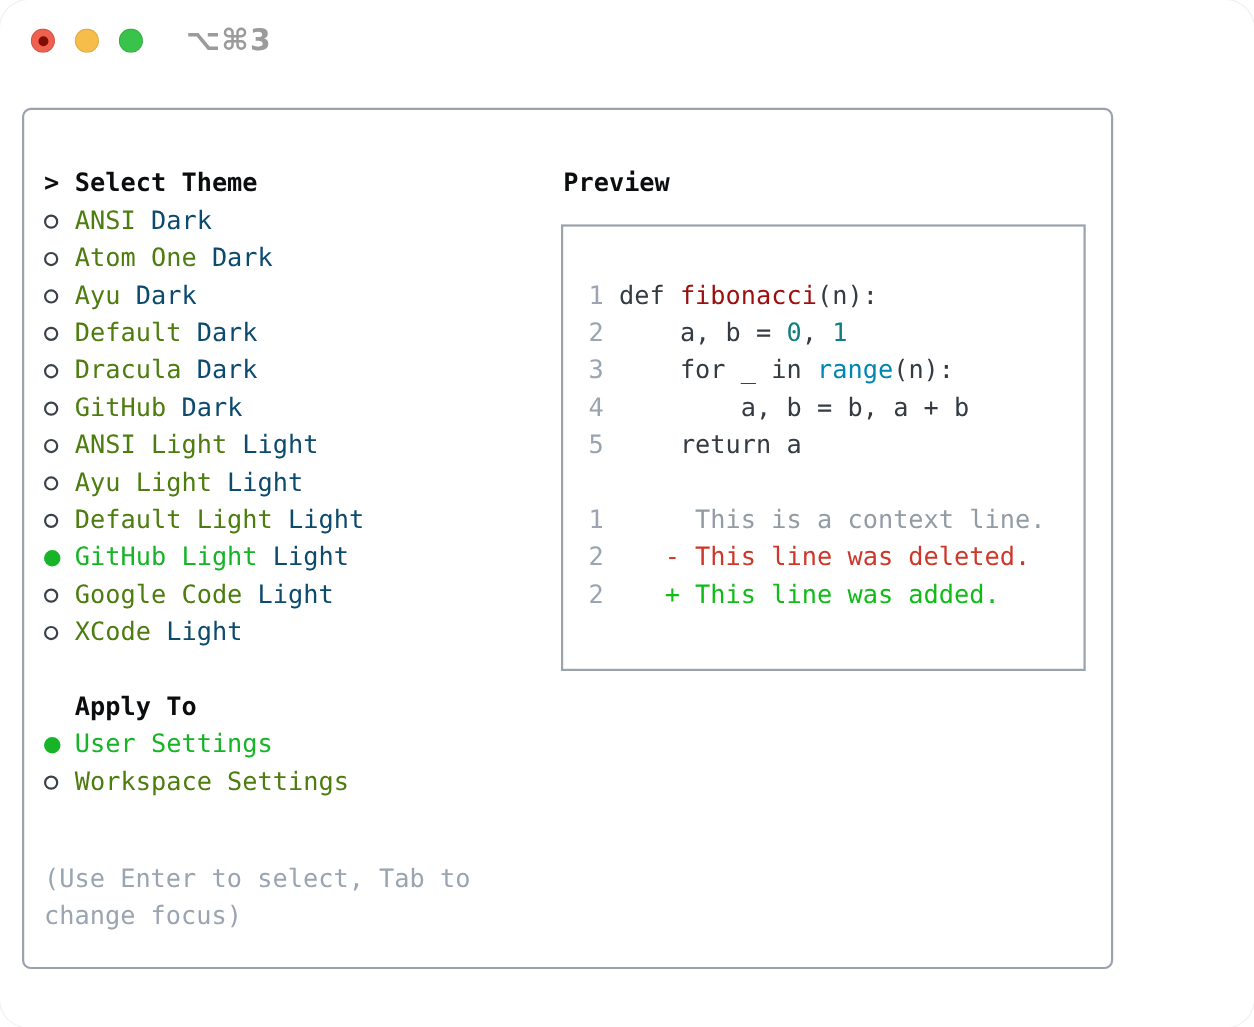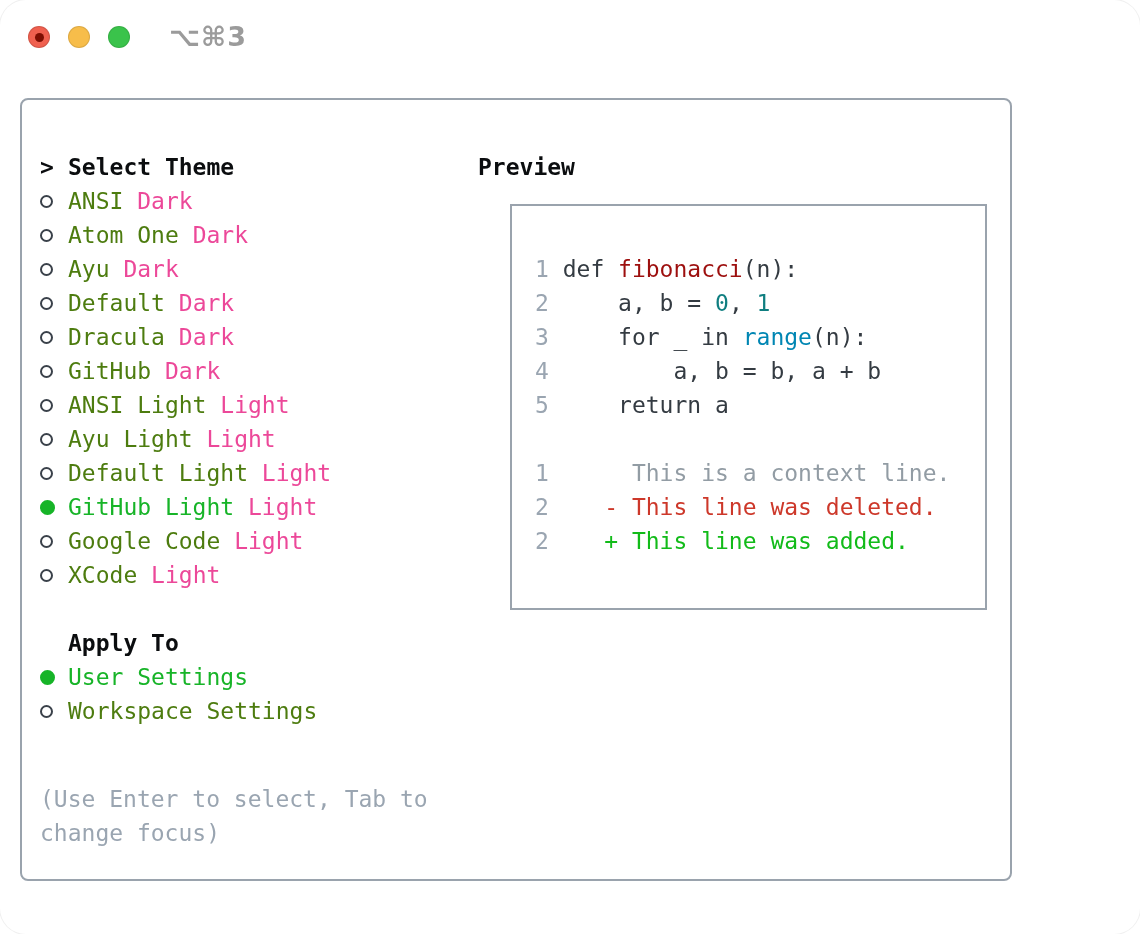--- a/index.html
+++ b/index.html
@@ -32,30 +32,30 @@
     border:2px solid #9aa3ad; border-radius:8px; background:#ffffff;
   }
   .row { display:flex; align-items:center; height:34px; white-space:pre; }
   .marker { width:28px; flex:0 0 28px; display:flex; align-items:center; }
   .circle { width:13px; height:13px; border:2px solid #3a414a; border-radius:50%; }
   .arrow-glyph { font-weight:bold; color:#0b0d0f; font-size:23px; }
   .header-text { font-weight:bold; color:#0b0d0f; font-size:23px; }
 
   .left-col { position:absolute; left:18px; top:50px; font-size:23px; }
   .t-name { color:#4d7c0f; }
-  .t-variant { color:#ec4899; margin-left:1ch; }
+  .t-variant { color:#0c4a6e; margin-left:1ch; }
   .theme-row.selected .t-name { color:#17b428; }
   .theme-row.selected .circle { background:#17b428; border-color:#17b428; width:15px; height:15px; }
   .opt-row.selected .t-name { color:#17b428; }
   .opt-row.selected .circle { background:#17b428; border-color:#17b428; width:15px; height:15px; }
   .apply-block { margin-top:34px; }
   .hint { margin-top:54px; width:29ch; color:#9aa5b1; font-size:23px; line-height:34px; }
 
   
-  .preview-header { position:absolute; left:456px; top:50px; }
+  .preview-header { position:absolute; left:490px; top:50px; }
   .preview-box {
     position:absolute; left:488px; top:104px; width:477px; height:406px;
     border:2px solid #9aa3ad; background:#ffffff;
     padding:46px 0 0 23px; font-size:23px; overflow:hidden;
   }
   .code-line { display:flex; height:34px; align-items:center; white-space:pre; }
   .blank-line { height:34px; }
   .lineno { width:2ch; flex:0 0 auto; color:#9aa5b1; white-space:pre; }
   .seg { white-space:pre; color:#343b42; }
   .seg[data-type="plain"]   { color:#343b42; }

